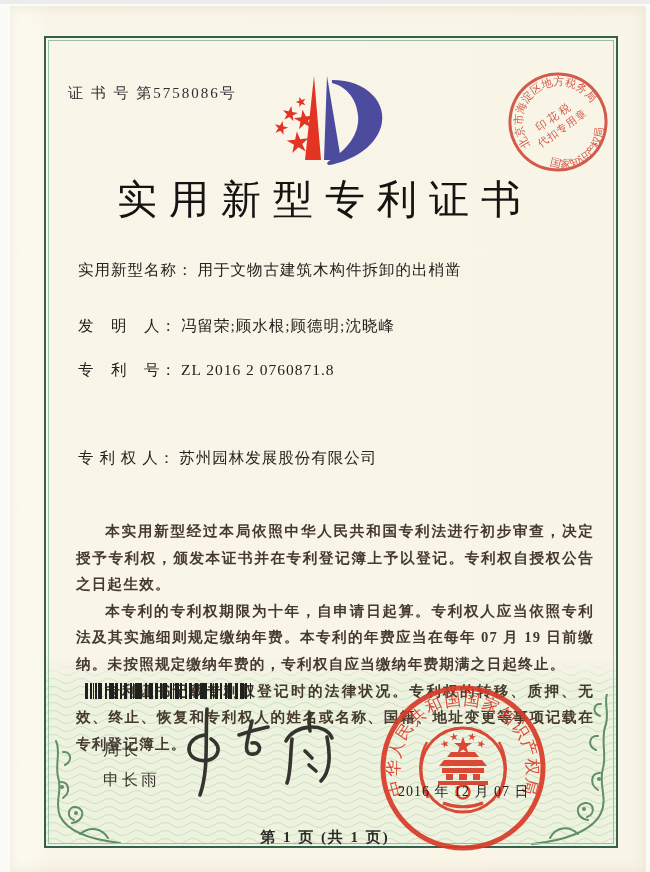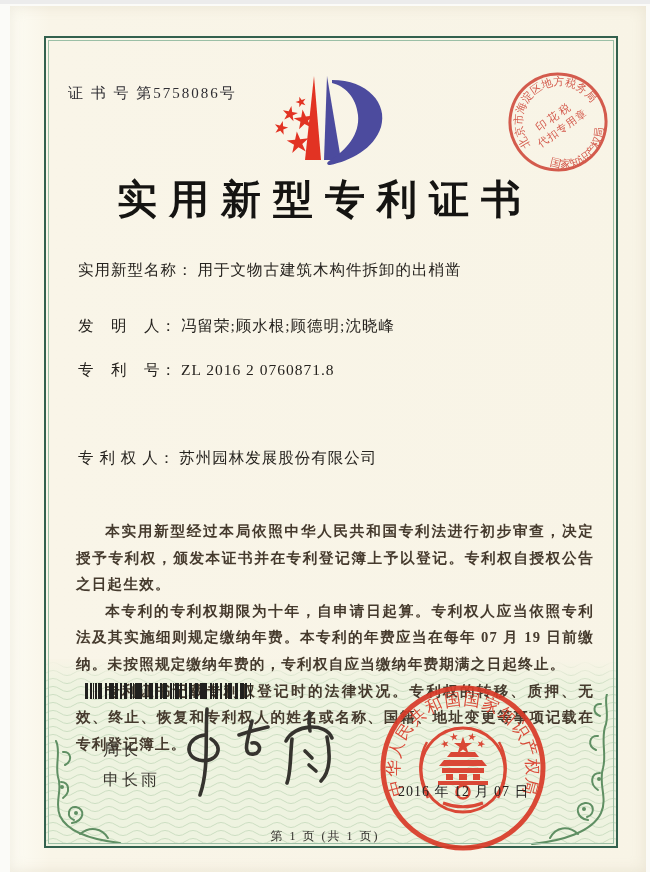--- a/index.html
+++ b/index.html
@@ -4,41 +4,41 @@
 <style>
   html,body{margin:0;padding:0;background:#ececec;}
   #stage{position:relative;width:650px;height:872px;margin:4px auto;background:#fbfbf8;overflow:hidden;
          font-family:"Liberation Serif","DejaVu Serif",serif;}
   #paper{position:absolute;left:10px;top:2px;right:4px;bottom:4px;background:
          linear-gradient(90deg,#fdfcf4 0,#f9f5e8 40px,#f8f4e6 100%);
          box-shadow:inset 0 0 14px rgba(190,180,150,.25);}
   .frame{position:absolute;left:44px;top:32px;right:32px;bottom:28px;border:2px solid #33614e;}
   .frame-inner{position:absolute;inset:2px;border:1px solid #9bbfa6;}
   .certno{position:absolute;left:68px;top:80px;font-size:15px;letter-spacing:2px;color:#2f2e33;}
-  .title{position:absolute;left:0;right:0;top:168px;text-align:center;font-size:40px;font-weight:700;
+  .title{position:absolute;left:0;right:0;top:168px;text-align:center;font-size:40px;font-weight:400;
          letter-spacing:12px;color:#151412;}
   .field{position:absolute;left:78px;right:60px;font-size:15.5px;color:#26231f;letter-spacing:1px;white-space:nowrap;}
   .field .lbl{margin-right:4px;}
   .body-text{position:absolute;left:76px;width:518px;top:514px;font-size:14.6px;line-height:26.6px;
              color:#453a2d;text-align:justify;letter-spacing:1.2px;font-weight:bold;}
   .body-text p{margin:0;text-indent:2em;}
   .band{position:absolute;left:46px;top:655px;width:570px;height:187px;}
   .band-fade{position:absolute;left:46px;top:655px;width:570px;height:26px;
              background:linear-gradient(#f8f4e6,rgba(248,244,230,0));}
   .barcode{position:absolute;left:85px;top:679px;width:166px;height:16px;
            background:
              repeating-linear-gradient(90deg,#20201e 0 2px,rgba(0,0,0,0) 2px 5px),
              repeating-linear-gradient(90deg,#20201e 0 1px,rgba(0,0,0,0) 1px 8px),
              repeating-linear-gradient(90deg,#20201e 0 3px,rgba(0,0,0,0) 3px 13px);}
   .officer{position:absolute;left:103px;font-size:16px;color:#3a362f;letter-spacing:3px;}
   .sig{position:absolute;left:158px;top:693px;}
   .seal{position:absolute;left:368px;top:669px;}
   .seal-date{position:absolute;left:398px;top:779px;width:160px;font-size:14px;color:#232220;
              letter-spacing:1px;white-space:nowrap;}
-  .footer{position:absolute;left:0;right:0;top:824px;text-align:center;font-size:12px;color:#2e2c28;letter-spacing:2px;}
+  .footer{position:absolute;left:0;right:0;top:824px;text-align:center;font-size:15px;color:#2e2c28;letter-spacing:2px;font-weight:bold;}
   .logo{position:absolute;left:248px;top:66px;}
   .taxstamp{position:absolute;left:497px;top:57px;}
   .ornament{position:absolute;}
   svg text{font-family:"Liberation Serif","DejaVu Serif",serif;}
 </style>
 </head>
 <body>
 
 <div id="stage">
   <div id="paper"></div>

